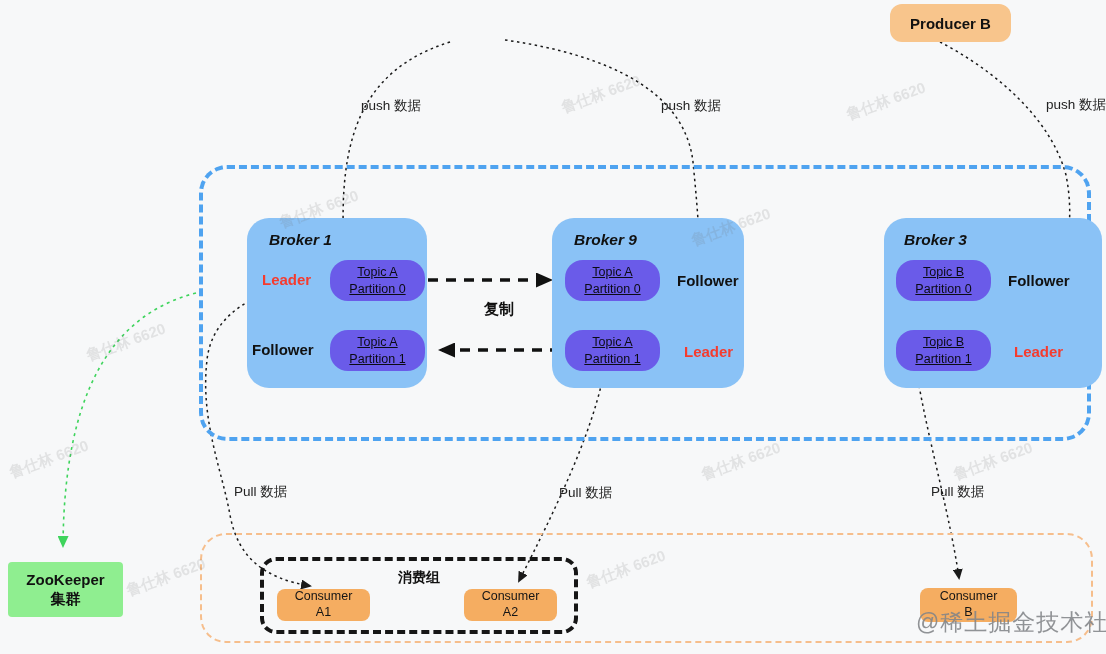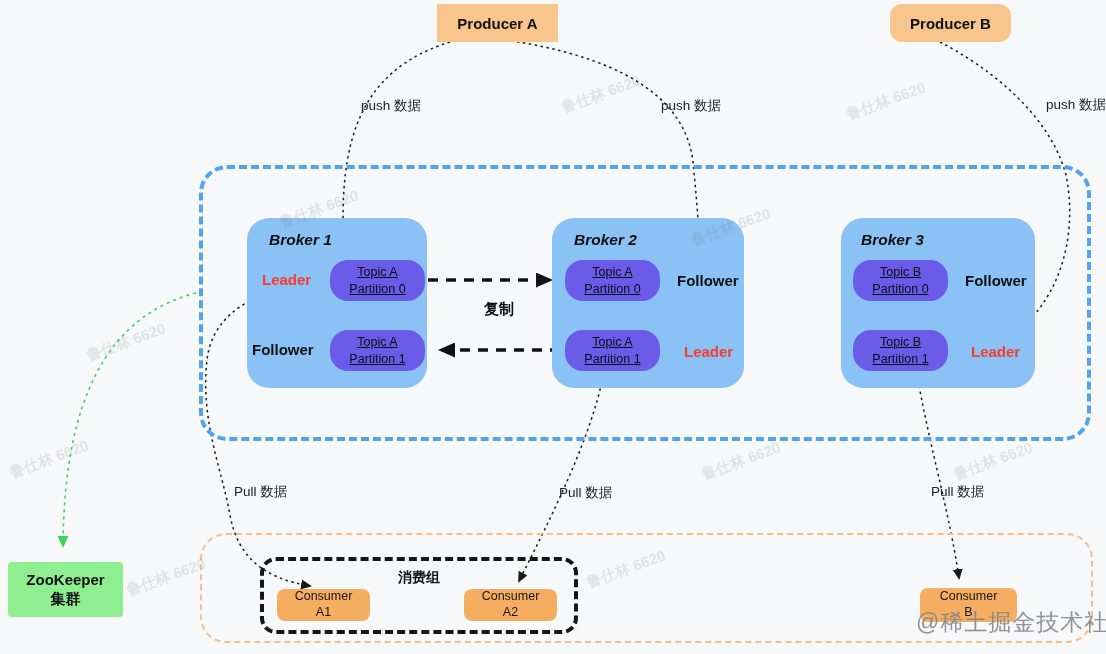--- a/index.html
+++ b/index.html
@@ -89,21 +89,20 @@
     <path d="M428,280 L551,280" fill="none" stroke="#111" stroke-width="3.6" stroke-dasharray="10 8" marker-end="url(#abold)"></path>
     <path d="M560,350 L440,350" fill="none" stroke="#111" stroke-width="3.6" stroke-dasharray="10 8" marker-end="url(#abold)"></path>
 
     <path d="M196,293 C110,315 64,395 63,546" fill="none" stroke="#3ed45c" stroke-width="1.6" stroke-dasharray="3 4" marker-end="url(#agreen)"></path>
 
     <path d="M330,278 C260,286 212,312 207,360 C200,420 222,470 230,515 C238,558 264,578 310,586" fill="none" stroke="#1a1a1a" stroke-width="1.5" stroke-dasharray="2.5 3.5" marker-end="url(#adot)"></path>
     <path d="M603,377 C590,440 550,520 519,581" fill="none" stroke="#1a1a1a" stroke-width="1.5" stroke-dasharray="2.5 3.5" marker-end="url(#adot)"></path>
     <path d="M917,374 C928,440 950,515 959,578" fill="none" stroke="#1a1a1a" stroke-width="1.5" stroke-dasharray="2.5 3.5" marker-end="url(#adot)"></path>
   </svg>
 
-  <div class="node producer abs" style="left:437px; top:4px;">Producer A</div>
   <div class="node producer abs" style="left:890px; top:4px;border-radius:12px;">Producer B</div>
 
   <div class="edge-label" style="left:345px; top:97px;">push 数据</div>
   <div class="edge-label" style="left:645px; top:97px;">push 数据</div>
   <div class="edge-label" style="left:1030px; top:96px;">push 数据</div>
 
   <div class="cluster-box"></div>
 
   <div class="broker" style="left:247px; width:180px;">
     <div class="broker-title">Broker 1</div>
@@ -115,34 +114,34 @@
     <div class="role" style="left:5px; top:123px;">Follower</div>
     <div class="partition" style="left:83px; top:112px;">
       <span>Topic A</span>
       <span>Partition 1</span>
     </div>
   </div>
 
   <div class="replicate">复制</div>
 
   <div class="broker" style="left:552px; width:192px;">
-    <div class="broker-title">Broker 2</div>
+    <div class="broker-title">Broker 9</div>
     <div class="partition" style="left:13px; top:42px;">
       <span>Topic A</span>
       <span>Partition 0</span>
     </div>
     <div class="role" style="left:125px; top:54px;">Follower</div>
     <div class="partition" style="left:13px; top:112px;">
       <span>Topic A</span>
       <span>Partition 1</span>
     </div>
     <div class="role leader" style="left:132px; top:125px;">Leader</div>
   </div>
 
-  <div class="broker" style="left:841px; width:194px;">
+  <div class="broker" style="left:884px; width:218px;">
     <div class="broker-title" style="left:20px;">Broker 3</div>
     <div class="partition" style="left:12px; top:42px;">
       <span>Topic B</span>
       <span>Partition 0</span>
     </div>
     <div class="role" style="left:124px; top:54px;">Follower</div>
     <div class="partition" style="left:12px; top:112px;">
       <span>Topic B</span>
       <span>Partition 1</span>
     </div>

